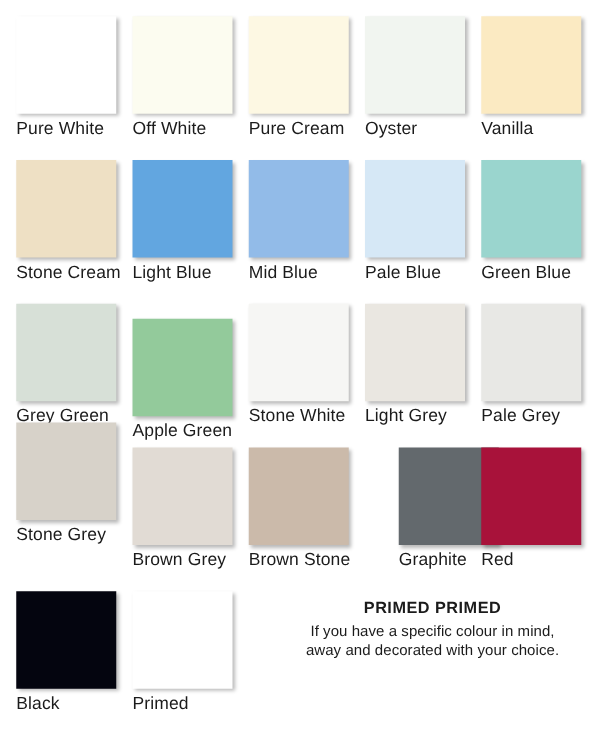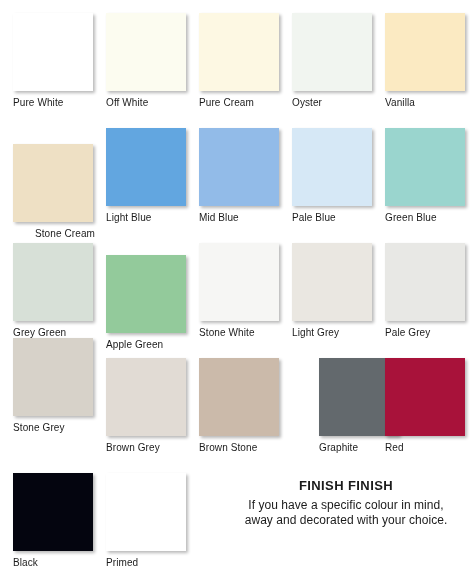--- a/index.html
+++ b/index.html
@@ -28,21 +28,21 @@
 
   .swatch-chip {
     width: 80px;
     height: 78px;
     box-sizing: border-box;
     box-shadow: 2px 2px 3px rgba(0,0,0,0.28);
   }
 
   .swatch-label {
     margin-top: 6px;
-    font-size: 10px;
+    font-size: 14px;
     line-height: 11px;
     color: #1b1b1b;
     letter-spacing: 0.1px;
     white-space: nowrap;
   }
 
   .note-block {
     position: absolute;
     left: 222px;
     top: 478px;
@@ -84,21 +84,21 @@
         <div class="swatch-label">Pure Cream</div>
       </div>
       <div class="swatch-cell" style="left: 292px; top: 13px;">
         <div class="swatch-chip" style="background: rgb(241, 245, 240);"></div>
         <div class="swatch-label">Oyster</div>
       </div>
       <div class="swatch-cell" style="left: 385px; top: 13px;">
         <div class="swatch-chip" style="background: rgb(251, 234, 194);"></div>
         <div class="swatch-label">Vanilla</div>
       </div>
-      <div class="swatch-cell" style="left: 13px; top: 144px; text-align: right;">
+      <div class="swatch-cell" style="left: 13px; top: 128px; text-align: right;">
         <div class="swatch-chip" style="background: rgb(238, 224, 196);"></div>
         <div class="swatch-label">Stone Cream</div>
       </div>
       <div class="swatch-cell" style="left: 106px; top: 128px;">
         <div class="swatch-chip" style="background: rgb(98, 166, 224);"></div>
         <div class="swatch-label">Light Blue</div>
       </div>
       <div class="swatch-cell" style="left: 199px; top: 128px;">
         <div class="swatch-chip" style="background: rgb(146, 187, 232);"></div>
         <div class="swatch-label">Mid Blue</div>
@@ -155,20 +155,20 @@
         <div class="swatch-chip" style="background: rgb(4, 5, 15);"></div>
         <div class="swatch-label">Black</div>
       </div>
       <div class="swatch-cell" style="left: 106px; top: 473px;">
         <div class="swatch-chip" style="background: rgb(255, 255, 255);"></div>
         <div class="swatch-label">Primed</div>
       </div>
     </div>
 
   <div class="note-block">
-    <div class="note-title">FINISH FINISH</div>
+    <div class="note-title">PRIMED PRIMED</div>
     <div class="note-body">
       <div>If you have a specific colour in mind,</div>
       <div>away and decorated with your choice.</div>
     </div>
   </div>
 
 </div>
 
 </body></html>

